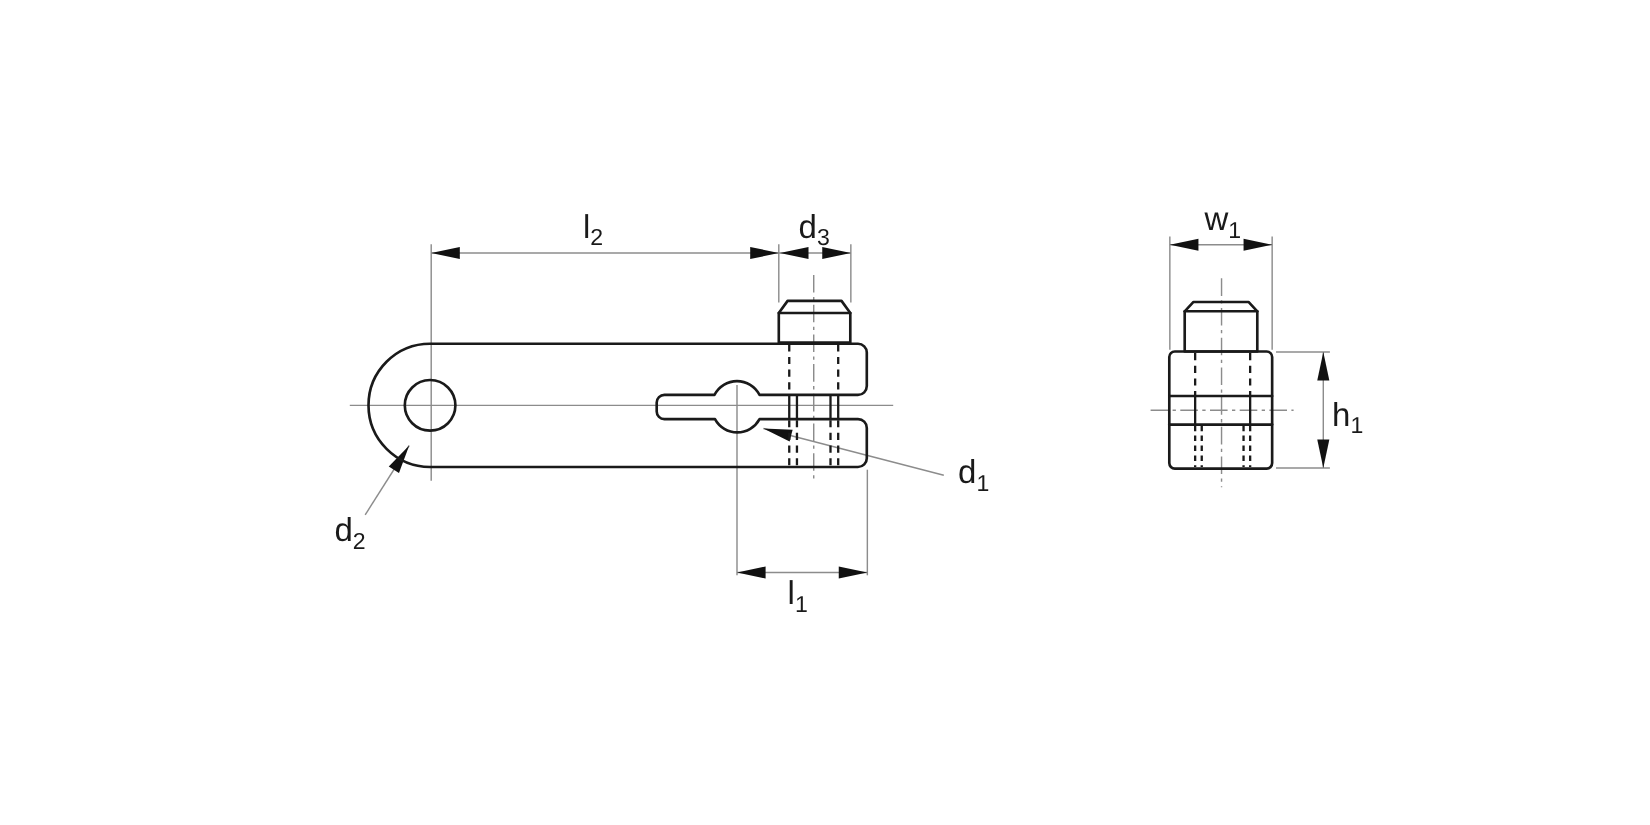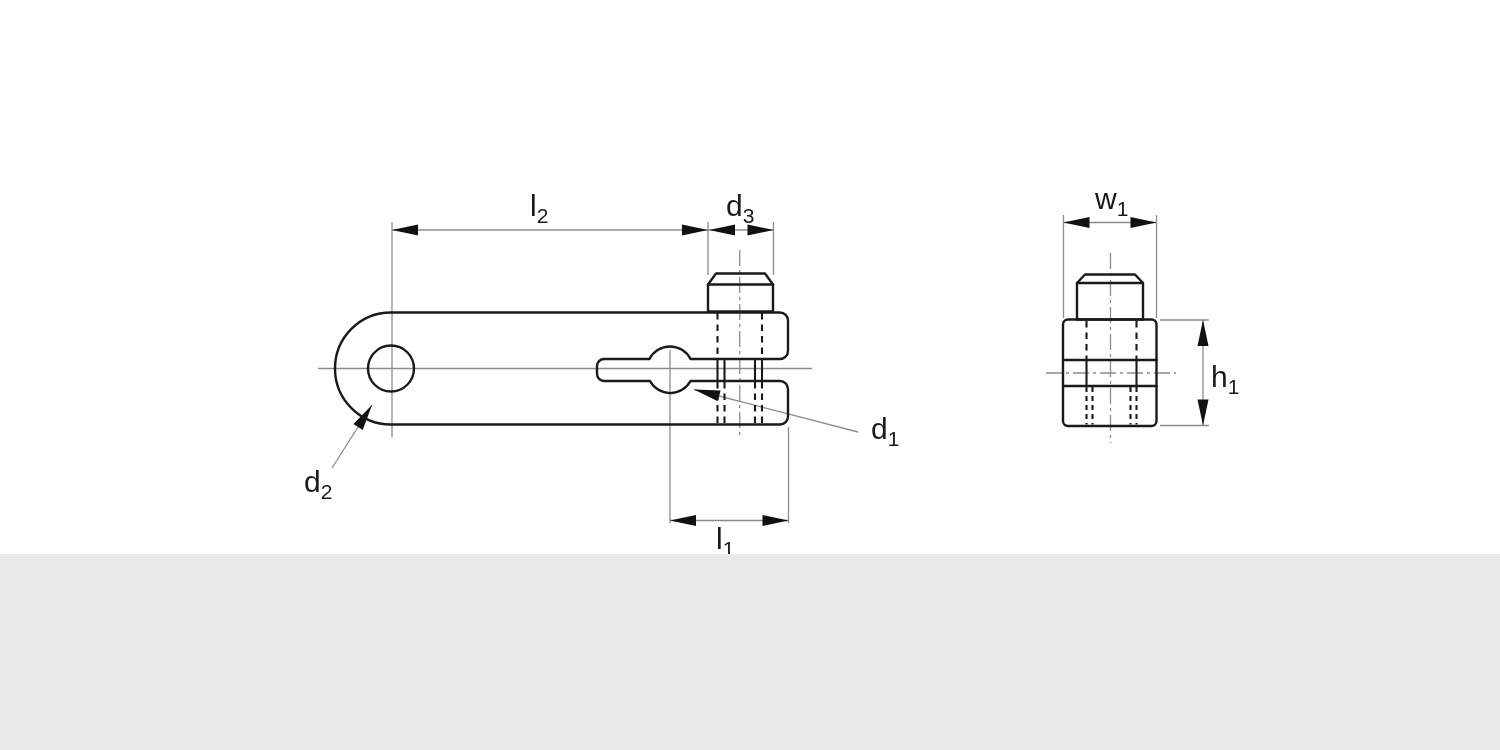--- a/index.html
+++ b/index.html
@@ -4,21 +4,21 @@
 <style>
   :root{
     --color-background:#ffffff;
     --color-outline:#1a1a1a;
     --color-thin:#8c8c8c;
     --color-arrow:#111111;
     --color-text:#1a1a1a;
   }
   html,body{margin:0;padding:0;background:#e8e8e8;}
   #canvas{
-    position:relative;width:1500px;height:554px;background:var(--color-background);
+    position:relative;width:1500px;height:750px;background:var(--color-background);
     overflow:hidden;
   }
   svg{display:block}
   .outline{fill:none;stroke:var(--color-outline);stroke-width:2.4;stroke-linejoin:round;stroke-linecap:round;}
   .solid-thread{fill:none;stroke:var(--color-outline);stroke-width:2.1;}
   .hidden-line{fill:none;stroke:var(--color-outline);stroke-width:2.1;stroke-dasharray:6.5 5;}
   .hidden-line-fine{fill:none;stroke:var(--color-outline);stroke-width:2.1;stroke-dasharray:5 4;}
   .thin{fill:none;stroke:var(--color-thin);stroke-width:1.3;}
   .cl{stroke-dasharray:16 4 3 4;}
   .arrow{fill:var(--color-arrow);stroke:none;}

